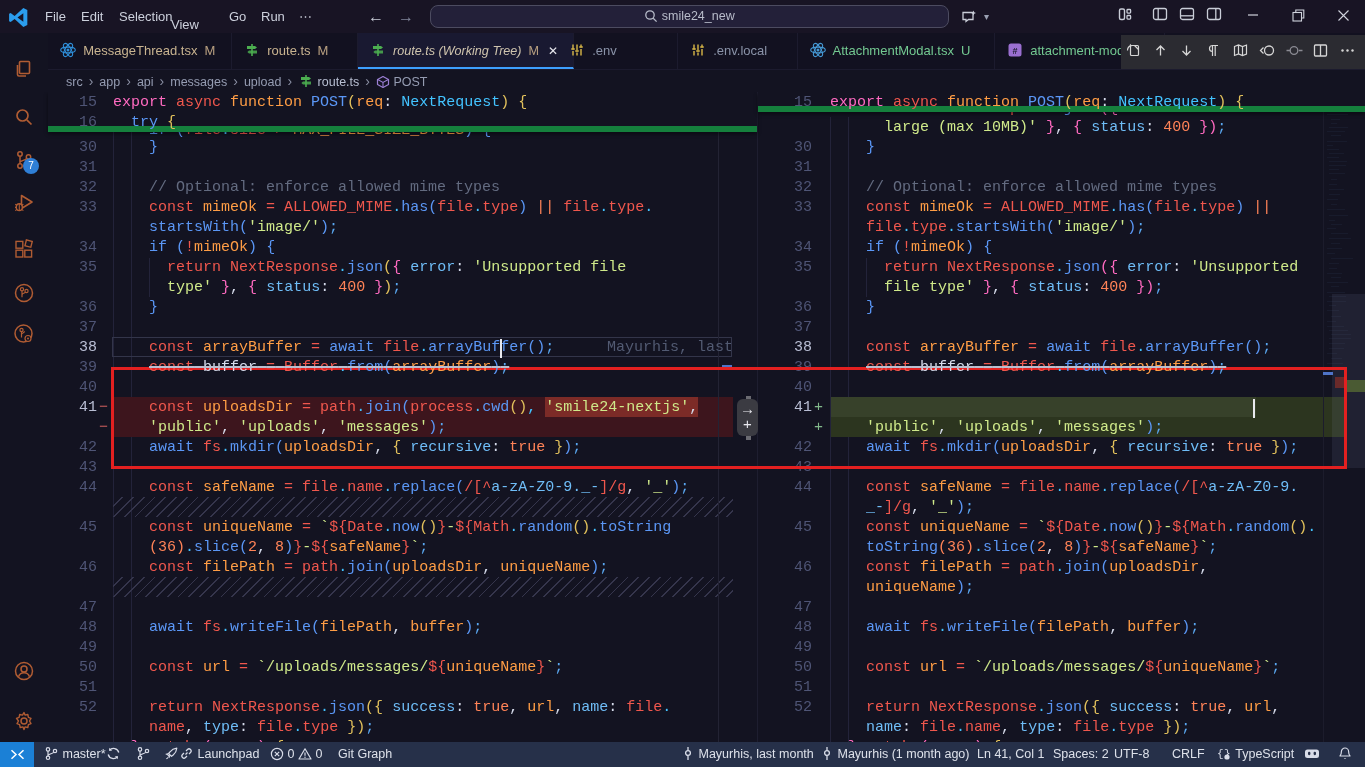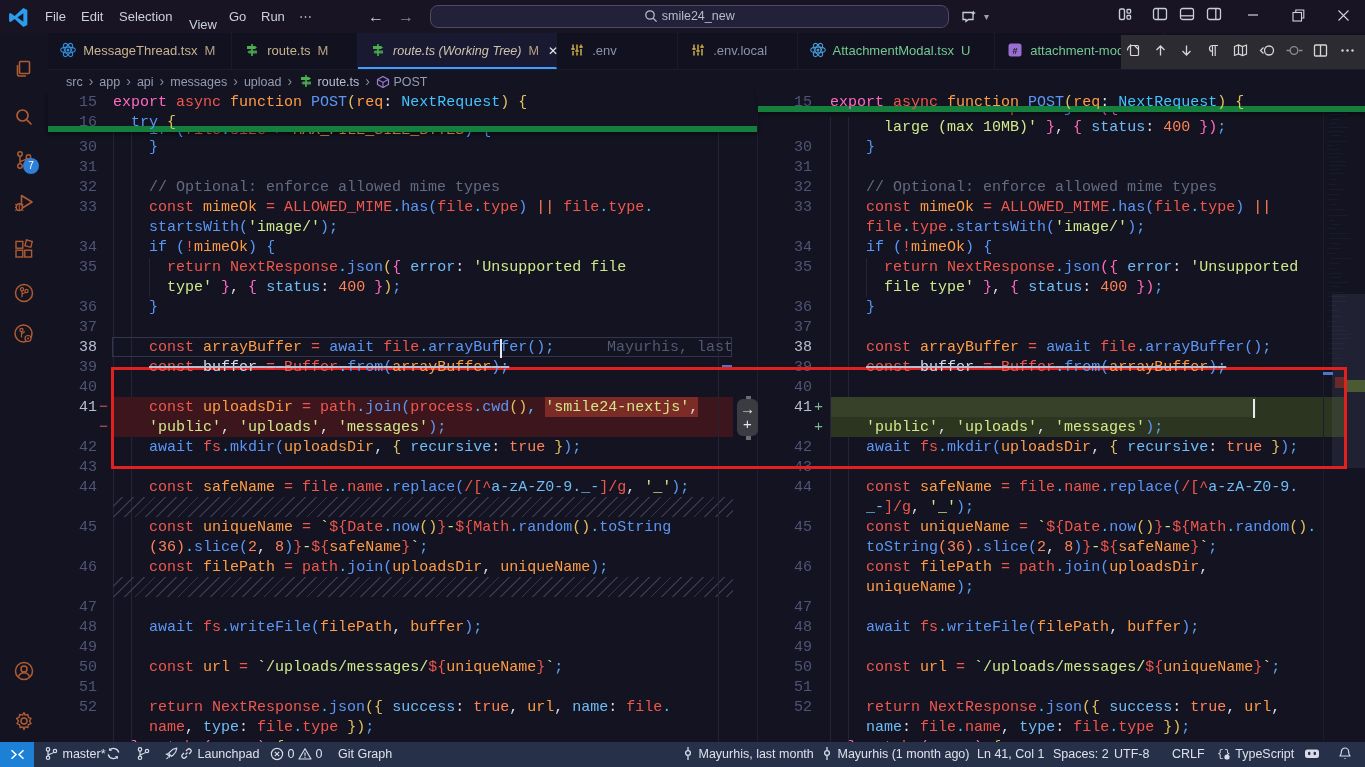--- a/index.html
+++ b/index.html
@@ -46,21 +46,21 @@
 </style></head><body>
 <div id="root">
 
 <div id="title">
   <div class="abs" style="left:9px;top:8px"><svg width="19" height="19" viewBox="0 0 100 100">
           <path d="M96.5 10.7 75.5 0.6 29.5 42 8.7 26.2 0.5 30.6 0.5 69.4 8.7 73.8 29.5 58 75.5 99.4 96.5 89.3zM75.4 27.1v45.8L44.5 50z" fill="#2b9ded"></path>
         </svg></div>
   <div class="menu" style="left:36px;padding:0 9px">File</div>
   <div class="menu" style="left:72px;padding:0 9px">Edit</div>
   <div class="menu" style="left:110px;padding:0 9px">Selection</div>
-  <div class="menu" style="left:180px;padding:8px 9px">View</div>
+  <div class="menu" style="left:162px;padding:8px 9px">View</div>
   <div class="menu" style="left:220px;padding:0 9px">Go</div>
   <div class="menu" style="left:252px;padding:0 9px">Run</div>
   <div class="menu" style="left:290px;padding:0 9px;letter-spacing:1px">⋯</div>
   <div class="menu" style="left:368px;font-size:16px;color:#c9cdd8">←</div>
   <div class="menu" style="left:398px;font-size:16px;color:#80869a">→</div>
   <div id="searchbox"><svg width="14" height="14" viewBox="0 0 14 14" style="vertical-align:-2.5px">
           <circle cx="6" cy="6" r="4.2" fill="none" stroke="#b8bcca" stroke-width="1.3"></circle>
           <path d="M9.2 9.2 12.6 12.6" stroke="#b8bcca" stroke-width="1.3"></path>
         </svg> smile24_new</div>
   <div class="abs" style="left:960px;top:7px"><svg width="20" height="20" viewBox="0 0 20 20" style="">
@@ -153,21 +153,21 @@
           <ellipse cx="8" cy="8" rx="7.3" ry="2.9" fill="none" stroke="#2f8fd9" stroke-width="1.1"></ellipse>
           <ellipse cx="8" cy="8" rx="7.3" ry="2.9" fill="none" stroke="#2f8fd9" stroke-width="1.1" transform="rotate(60 8 8)"></ellipse>
           <ellipse cx="8" cy="8" rx="7.3" ry="2.9" fill="none" stroke="#2f8fd9" stroke-width="1.1" transform="rotate(120 8 8)"></ellipse>
           <circle cx="8" cy="8" r="1.5" fill="#2f8fd9"></circle>
         </svg>&nbsp; <span style="color:#c9b490">MessageThread.tsx</span><span class="m">M</span></div>
   <div class="tab" style="left:184px;width:126px"><svg width="16" height="16" viewBox="0 0 16 16" style="vertical-align:-3px">
           <path d="M8 2v12" stroke="#4caf50" stroke-width="1.6"></path>
           <path d="M3 4h8l2 1.5L11 7H3z" fill="#4caf50"></path>
           <path d="M13 8.5H5L3.4 10 5 11.5h8z" fill="#4caf50" opacity=".85"></path>
         </svg>&nbsp; <span style="color:#c9b490">route.ts</span><span class="m">M</span></div>
-  <div class="tab" id="atab" style="left:310px;width:199px"><svg width="16" height="16" viewBox="0 0 16 16" style="vertical-align:-3px">
+  <div class="tab" id="atab" style="left:310px;width:216px"><svg width="16" height="16" viewBox="0 0 16 16" style="vertical-align:-3px">
           <path d="M8 2v12" stroke="#4caf50" stroke-width="1.6"></path>
           <path d="M3 4h8l2 1.5L11 7H3z" fill="#4caf50"></path>
           <path d="M13 8.5H5L3.4 10 5 11.5h8z" fill="#4caf50" opacity=".85"></path>
         </svg>&nbsp; route.ts (Working Tree)<span class="m">M</span><span style="color:#e8e8ee;font-style:normal;margin-left:9px;font-size:12px">✕</span></div>
   <div class="tab" style="left:630px;width:120px"><svg width="16" height="16" viewBox="0 0 16 16" style="vertical-align:-3px">
           <path d="M4 2.5v4 M4 9v4.5 M8 2.5V8 M8 10.5v3 M12 2.5v2 M12 7v6.5" stroke="#e8c54a" stroke-width="1.3"></path>
           <path d="M2.3 7h3.4 M6.3 9h3.4 M10.3 5h3.4" stroke="#e8c54a" stroke-width="1.3"></path>
         </svg>&nbsp; .env.local</div>
   <div class="tab" style="left:509px;width:121px"><svg width="16" height="16" viewBox="0 0 16 16" style="vertical-align:-3px">
           <path d="M4 2.5v4 M4 9v4.5 M8 2.5V8 M8 10.5v3 M12 2.5v2 M12 7v6.5" stroke="#e8c54a" stroke-width="1.3"></path>

